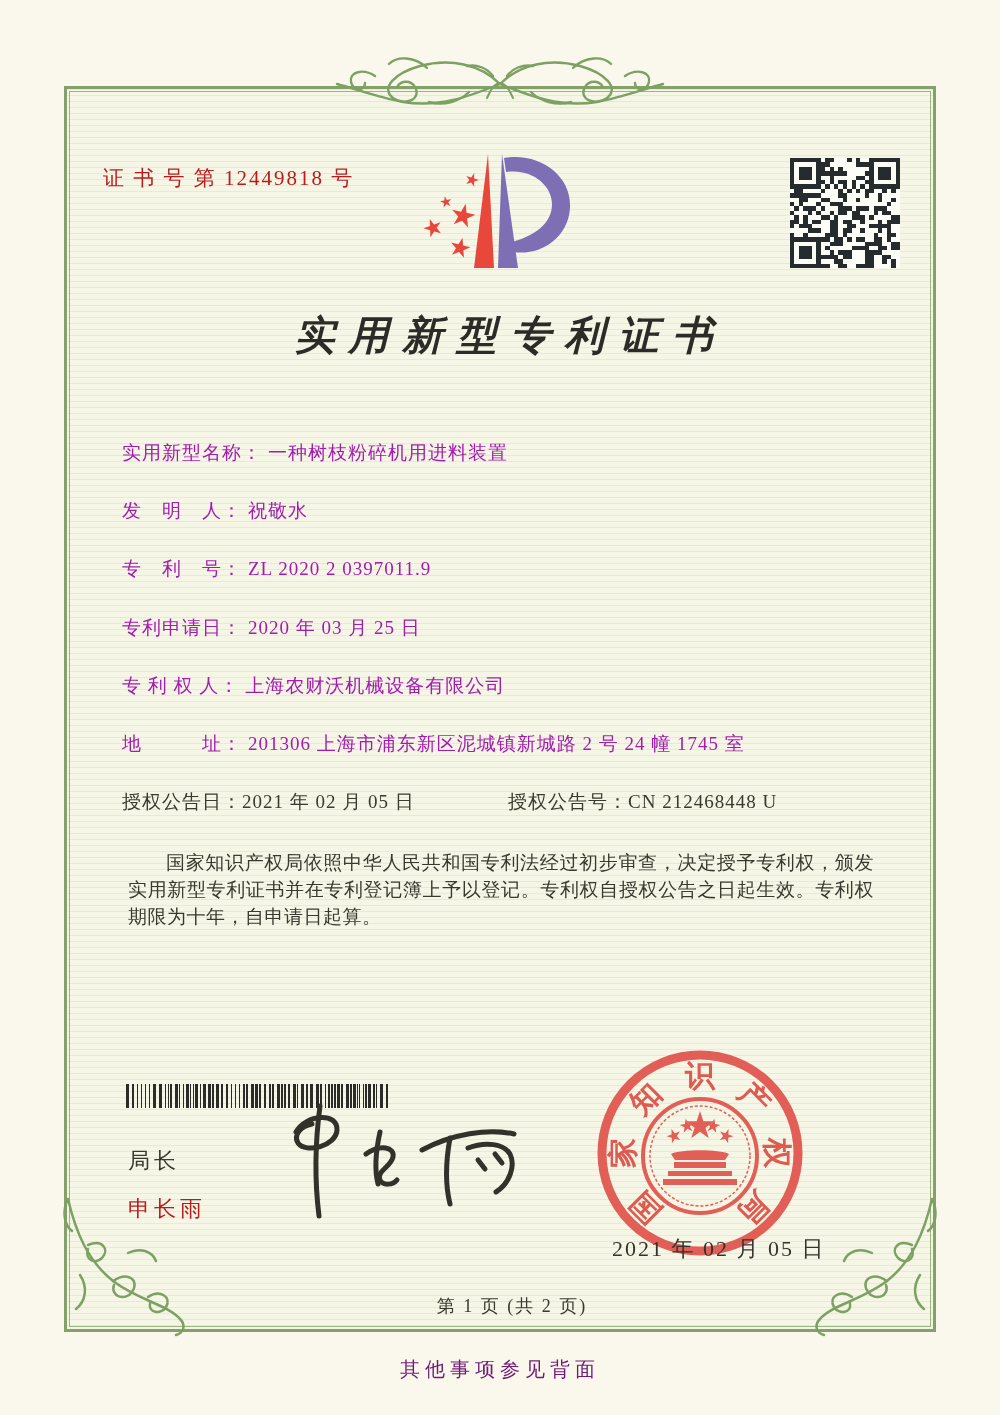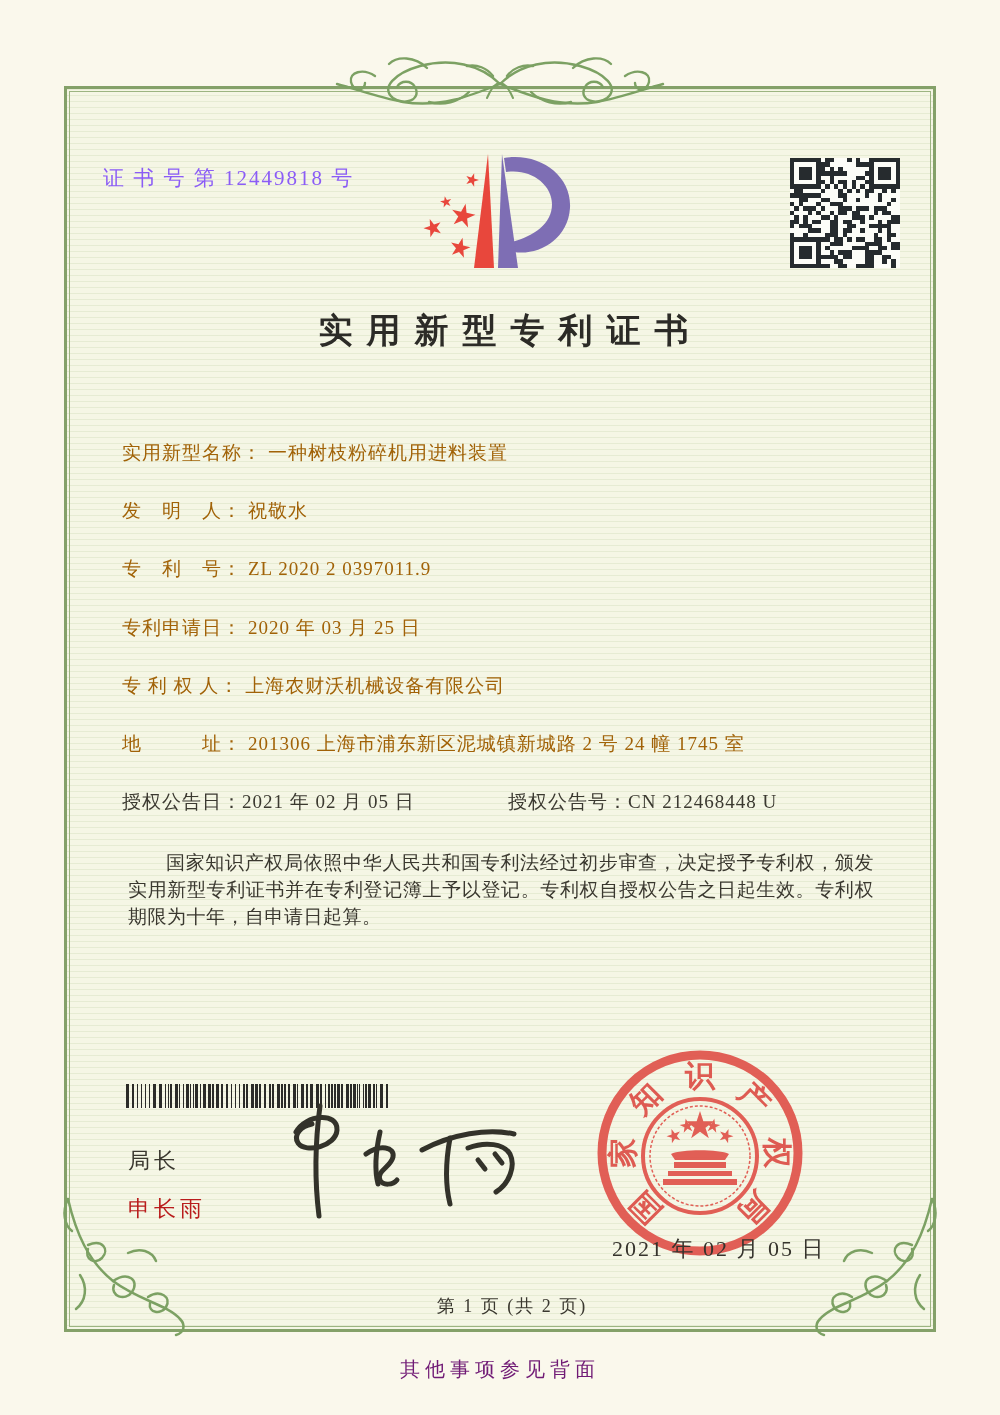--- a/index.html
+++ b/index.html
@@ -13,26 +13,26 @@
   .frame{
     position:absolute;left:64px;top:86px;width:872px;height:1246px;
     box-sizing:border-box;border:3px solid #84a169;
     background:
       repeating-linear-gradient(180deg, rgba(150,180,118,.16) 0 1px, rgba(255,255,255,0) 1px 6px),
       #f5f6e5;
   }
   .frame::after{
     content:"";position:absolute;inset:2px;border:1px solid #9cb481;pointer-events:none;
   }
-  .cert-no{left:103px;top:164px;font-size:21px;letter-spacing:2px;color:#8b5cf6;}
+  .cert-no{left:103px;top:164px;font-size:21px;letter-spacing:2px;color:#b91c1c;}
   .title{
-    left:7px;right:0;top:308px;text-align:center;font-size:34px;font-weight:bold;
-    letter-spacing:14px;text-indent:14px;color:#2c2b27;
+    left:7px;right:0;top:308px;text-align:center;font-size:40px;font-weight:bold;
+    letter-spacing:14px;text-indent:14px;color:#2c2b27;font-style:italic;
   }
-  .field-row{position:absolute;left:122px;white-space:nowrap;font-size:19px;letter-spacing:1px;color:#a16207;}
+  .field-row{position:absolute;left:122px;white-space:nowrap;font-size:19px;letter-spacing:1px;color:#a21caf;}
   .field-row .val{margin-left:6px;}
   .r0{top:440px}.r1{top:498px}.r2{top:556px}.r3{top:615px}.r4{top:673px}.r5{top:731px}
   .grant-row{position:absolute;left:122px;top:789px;width:760px;font-size:19px;letter-spacing:1px;color:#3b3930;white-space:nowrap;}
   .grant-right{position:absolute;left:386px;top:0;}
   .paras{position:absolute;left:122px;top:843px;width:758px;font-size:19px;line-height:27px;
     text-align:justify;color:#3a382f;letter-spacing:.5px;}
   .paras p{margin:6px;text-indent:2em;}
   .signer-title{left:128px;top:1146px;font-size:22px;letter-spacing:4px;color:#3a382f;font-family:"Liberation Sans","DejaVu Sans",sans-serif;}
   .signer-name{left:128px;top:1194px;font-size:22px;letter-spacing:4px;color:#b91c1c;font-family:"Liberation Sans","DejaVu Sans",sans-serif;}
   .seal-date{left:612px;top:1234px;font-size:22px;letter-spacing:2px;color:#35332c;z-index:5;}

